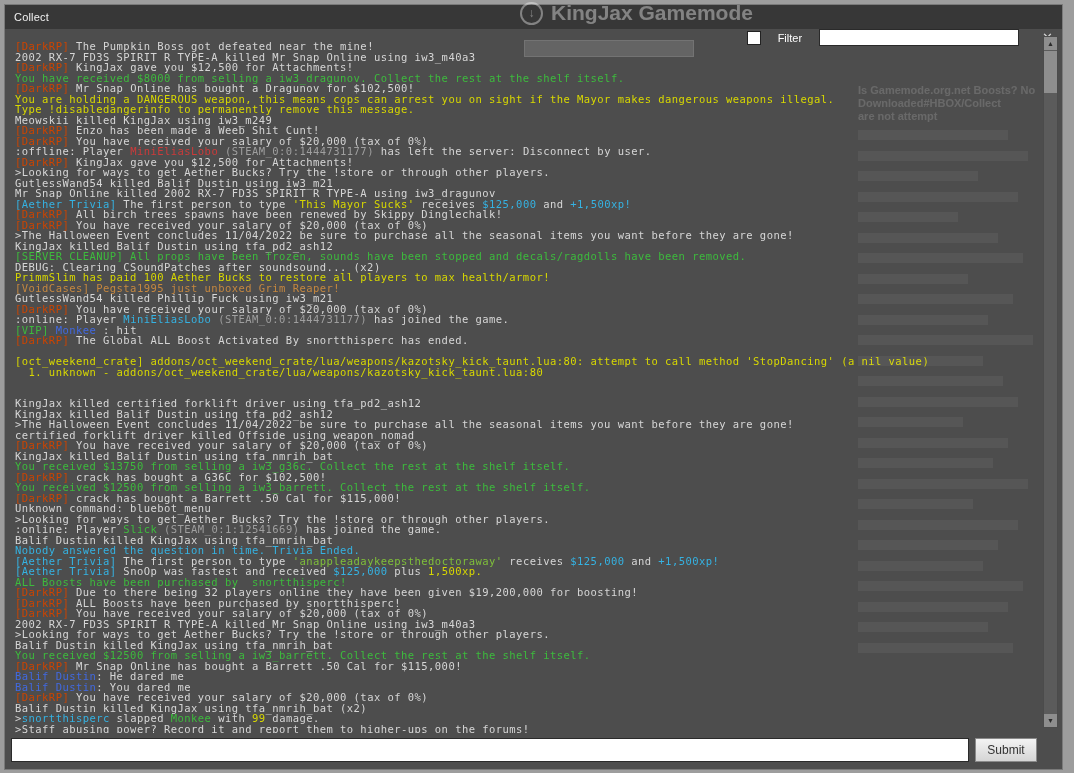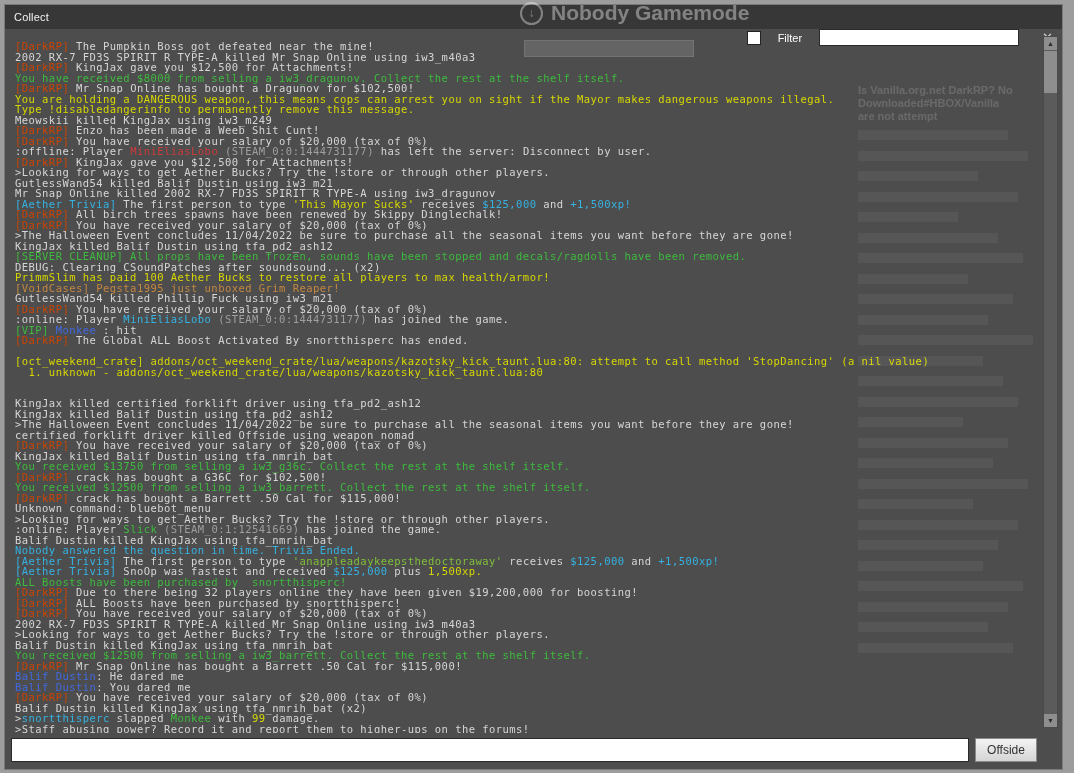--- a/index.html
+++ b/index.html
@@ -53,32 +53,32 @@
   <div class="log"><div class="line"><span style="color: rgb(204, 68, 0);">[DarkRP] </span><span style="color: rgb(214, 214, 214);">The Pumpkin Boss got defeated near the mine!</span></div><div class="line"><span style="color: rgb(214, 214, 214);">2002 RX-7 FD3S SPIRIT R TYPE-A killed Mr Snap Online using iw3_m40a3</span></div><div class="line"><span style="color: rgb(204, 68, 0);">[DarkRP] </span><span style="color: rgb(214, 214, 214);">KingJax gave you $12,500 for Attachments!</span></div><div class="line"><span style="color: rgb(61, 187, 61);">You have received $8000 from selling a iw3_dragunov. Collect the rest at the shelf itself.</span></div><div class="line"><span style="color: rgb(204, 68, 0);">[DarkRP] </span><span style="color: rgb(214, 214, 214);">Mr Snap Online has bought a Dragunov for $102,500!</span></div><div class="line"><span style="color: rgb(216, 216, 0);">You are holding a DANGEROUS weapon, this means cops can arrest you on sight if the Mayor makes dangerous weapons illegal.</span></div><div class="line"><span style="color: rgb(216, 216, 0);">Type !disabledangerinfo to permanently remove this message.</span></div><div class="line"><span style="color: rgb(214, 214, 214);">Meowskii killed KingJax using iw3_m249</span></div><div class="line"><span style="color: rgb(204, 68, 0);">[DarkRP] </span><span style="color: rgb(214, 214, 214);">Enzo has been made a Weeb Shit Cunt!</span></div><div class="line"><span style="color: rgb(204, 68, 0);">[DarkRP] </span><span style="color: rgb(214, 214, 214);">You have received your salary of $20,000 (tax of 0%)</span></div><div class="line"><span style="color: rgb(214, 214, 214);">:offline: Player </span><span style="color: rgb(204, 58, 58);">MiniEliasLobo</span><span style="color: rgb(159, 159, 159);"> (STEAM_0:0:1444731177)</span><span style="color: rgb(214, 214, 214);"> has left the server: Disconnect by user.</span></div><div class="line"><span style="color: rgb(204, 68, 0);">[DarkRP] </span><span style="color: rgb(214, 214, 214);">KingJax gave you $12,500 for Attachments!</span></div><div class="line"><span style="color: rgb(214, 214, 214);">&gt;Looking for ways to get Aether Bucks? Try the !store or through other players.</span></div><div class="line"><span style="color: rgb(214, 214, 214);">GutlessWand54 killed Balif Dustin using iw3_m21</span></div><div class="line"><span style="color: rgb(214, 214, 214);">Mr Snap Online killed 2002 RX-7 FD3S SPIRIT R TYPE-A using iw3_dragunov</span></div><div class="line"><span style="color: rgb(53, 178, 226);">[Aether Trivia] </span><span style="color: rgb(214, 214, 214);">The first person to type </span><span style="color: rgb(216, 216, 0);">'This Mayor Sucks'</span><span style="color: rgb(214, 214, 214);"> receives </span><span style="color: rgb(53, 178, 226);">$125,000</span><span style="color: rgb(214, 214, 214);"> and </span><span style="color: rgb(53, 178, 226);">+1,500xp!</span></div><div class="line"><span style="color: rgb(204, 68, 0);">[DarkRP] </span><span style="color: rgb(214, 214, 214);">All birch trees spawns have been renewed by Skippy Dinglechalk!</span></div><div class="line"><span style="color: rgb(204, 68, 0);">[DarkRP] </span><span style="color: rgb(214, 214, 214);">You have received your salary of $20,000 (tax of 0%)</span></div><div class="line"><span style="color: rgb(214, 214, 214);">&gt;The Halloween Event concludes 11/04/2022 be sure to purchase all the seasonal items you want before they are gone!</span></div><div class="line"><span style="color: rgb(214, 214, 214);">KingJax killed Balif Dustin using tfa_pd2_ash12</span></div><div class="line"><span style="color: rgb(61, 187, 61);">[SERVER CLEANUP] All props have been frozen, sounds have been stopped and decals/ragdolls have been removed.</span></div><div class="line"><span style="color: rgb(214, 214, 214);">DEBUG: Clearing CSoundPatches after soundsound... (x2)</span></div><div class="line"><span style="color: rgb(216, 216, 0);">PrimmSlim has paid 100 Aether Bucks to restore all players to max health/armor!</span></div><div class="line"><span style="color: rgb(197, 135, 63);">[VoidCases] Pegsta1995 just unboxed Grim Reaper!</span></div><div class="line"><span style="color: rgb(214, 214, 214);">GutlessWand54 killed Phillip Fuck using iw3_m21</span></div><div class="line"><span style="color: rgb(204, 68, 0);">[DarkRP] </span><span style="color: rgb(214, 214, 214);">You have received your salary of $20,000 (tax of 0%)</span></div><div class="line"><span style="color: rgb(214, 214, 214);">:online: Player </span><span style="color: rgb(53, 178, 226);">MiniEliasLobo</span><span style="color: rgb(159, 159, 159);"> (STEAM_0:0:1444731177)</span><span style="color: rgb(214, 214, 214);"> has joined the game.</span></div><div class="line"><span style="color: rgb(61, 187, 61);">[VIP] </span><span style="color: rgb(65, 105, 225);">Monkee</span><span style="color: rgb(214, 214, 214);"> : hit</span></div><div class="line"><span style="color: rgb(204, 68, 0);">[DarkRP] </span><span style="color: rgb(214, 214, 214);">The Global ALL Boost Activated By snortthisperc has ended.</span></div><div class="line"></div><div class="line"><span style="color: rgb(216, 216, 0);">[oct_weekend_crate] addons/oct_weekend_crate/lua/weapons/kazotsky_kick_taunt.lua:80: attempt to call method 'StopDancing' (a nil value)</span></div><div class="line"><span style="color: rgb(216, 216, 0);">  1. unknown - addons/oct_weekend_crate/lua/weapons/kazotsky_kick_taunt.lua:80</span></div><div class="line"></div><div class="line"></div><div class="line"><span style="color: rgb(214, 214, 214);">KingJax killed certified forklift driver using tfa_pd2_ash12</span></div><div class="line"><span style="color: rgb(214, 214, 214);">KingJax killed Balif Dustin using tfa_pd2_ash12</span></div><div class="line"><span style="color: rgb(214, 214, 214);">&gt;The Halloween Event concludes 11/04/2022 be sure to purchase all the seasonal items you want before they are gone!</span></div><div class="line"><span style="color: rgb(214, 214, 214);">certified forklift driver killed Offside using weapon_nomad</span></div><div class="line"><span style="color: rgb(204, 68, 0);">[DarkRP] </span><span style="color: rgb(214, 214, 214);">You have received your salary of $20,000 (tax of 0%)</span></div><div class="line"><span style="color: rgb(214, 214, 214);">KingJax killed Balif Dustin using tfa_nmrih_bat</span></div><div class="line"><span style="color: rgb(61, 187, 61);">You received $13750 from selling a iw3_g36c. Collect the rest at the shelf itself.</span></div><div class="line"><span style="color: rgb(204, 68, 0);">[DarkRP] </span><span style="color: rgb(214, 214, 214);">crack has bought a G36C for $102,500!</span></div><div class="line"><span style="color: rgb(61, 187, 61);">You received $12500 from selling a iw3_barrett. Collect the rest at the shelf itself.</span></div><div class="line"><span style="color: rgb(204, 68, 0);">[DarkRP] </span><span style="color: rgb(214, 214, 214);">crack has bought a Barrett .50 Cal for $115,000!</span></div><div class="line"><span style="color: rgb(214, 214, 214);">Unknown command: bluebot_menu</span></div><div class="line"><span style="color: rgb(214, 214, 214);">&gt;Looking for ways to get Aether Bucks? Try the !store or through other players.</span></div><div class="line"><span style="color: rgb(214, 214, 214);">:online: Player </span><span style="color: rgb(61, 187, 61);">Slick</span><span style="color: rgb(159, 159, 159);"> (STEAM_0:1:12541669)</span><span style="color: rgb(214, 214, 214);"> has joined the game.</span></div><div class="line"><span style="color: rgb(214, 214, 214);">Balif Dustin killed KingJax using tfa_nmrih_bat</span></div><div class="line"><span style="color: rgb(53, 178, 226);">Nobody answered the question in time. Trivia Ended.</span></div><div class="line"><span style="color: rgb(53, 178, 226);">[Aether Trivia] </span><span style="color: rgb(214, 214, 214);">The first person to type </span><span style="color: rgb(127, 191, 58);">'anappleadaykeepsthedoctoraway'</span><span style="color: rgb(214, 214, 214);"> receives </span><span style="color: rgb(53, 178, 226);">$125,000</span><span style="color: rgb(214, 214, 214);"> and </span><span style="color: rgb(53, 178, 226);">+1,500xp!</span></div><div class="line"><span style="color: rgb(53, 178, 226);">[Aether Trivia] </span><span style="color: rgb(214, 214, 214);">SnoOp was fastest and received </span><span style="color: rgb(53, 178, 226);">$125,000</span><span style="color: rgb(214, 214, 214);"> plus </span><span style="color: rgb(216, 216, 0);">1,500xp.</span></div><div class="line"><span style="color: rgb(61, 187, 61);">ALL Boosts have been purchased by  snortthisperc!</span></div><div class="line"><span style="color: rgb(204, 68, 0);">[DarkRP] </span><span style="color: rgb(214, 214, 214);">Due to there being 32 players online they have been given $19,200,000 for boosting!</span></div><div class="line"><span style="color: rgb(204, 68, 0);">[DarkRP] </span><span style="color: rgb(214, 214, 214);">ALL Boosts have been purchased by snortthisperc!</span></div><div class="line"><span style="color: rgb(204, 68, 0);">[DarkRP] </span><span style="color: rgb(214, 214, 214);">You have received your salary of $20,000 (tax of 0%)</span></div><div class="line"><span style="color: rgb(214, 214, 214);">2002 RX-7 FD3S SPIRIT R TYPE-A killed Mr Snap Online using iw3_m40a3</span></div><div class="line"><span style="color: rgb(214, 214, 214);">&gt;Looking for ways to get Aether Bucks? Try the !store or through other players.</span></div><div class="line"><span style="color: rgb(214, 214, 214);">Balif Dustin killed KingJax using tfa_nmrih_bat</span></div><div class="line"><span style="color: rgb(61, 187, 61);">You received $12500 from selling a iw3_barrett. Collect the rest at the shelf itself.</span></div><div class="line"><span style="color: rgb(204, 68, 0);">[DarkRP] </span><span style="color: rgb(214, 214, 214);">Mr Snap Online has bought a Barrett .50 Cal for $115,000!</span></div><div class="line"><span style="color: rgb(65, 105, 225);">Balif Dustin</span><span style="color: rgb(214, 214, 214);">: He dared me</span></div><div class="line"><span style="color: rgb(65, 105, 225);">Balif Dustin</span><span style="color: rgb(214, 214, 214);">: You dared me</span></div><div class="line"><span style="color: rgb(204, 68, 0);">[DarkRP] </span><span style="color: rgb(214, 214, 214);">You have received your salary of $20,000 (tax of 0%)</span></div><div class="line"><span style="color: rgb(214, 214, 214);">Balif Dustin killed KingJax using tfa_nmrih_bat (x2)</span></div><div class="line"><span style="color: rgb(214, 214, 214);">&gt;</span><span style="color: rgb(53, 178, 226);">snortthisperc</span><span style="color: rgb(214, 214, 214);"> slapped </span><span style="color: rgb(61, 187, 61);">Monkee</span><span style="color: rgb(214, 214, 214);"> with </span><span style="color: rgb(216, 216, 0);">99</span><span style="color: rgb(214, 214, 214);"> damage.</span></div><div class="line"><span style="color: rgb(214, 214, 214);">&gt;Staff abusing power? Record it and report them to higher-ups on the forums!</span></div></div>
 
   <div class="scrollbar">
     <div class="sb-btn sb-up">▲</div>
     <div class="sb-thumb"></div>
     <div class="sb-btn sb-down">▼</div>
   </div>
 
   <div class="entry">
     <input class="cmd-input" value="" style="">
-    <div class="submit">Offside</div>
+    <div class="submit">Submit</div>
   </div>
 </div>
 
 <div class="ghost install">
   <span class="install-icon">↓</span>
-  <span>Nobody Gamemode</span>
+  <span>KingJax Gamemode</span>
 </div>
 <div class="ghost ghost-search"></div>
 <div class="ghost ghost-text">
-  <div>Is Vanilla.org.net DarkRP? No</div>
-  <div>Downloaded#HBOX/Vanilla</div>
+  <div>Is Gamemode.org.net Boosts? No</div>
+  <div>Downloaded#HBOX/Collect</div>
   <div>are not attempt</div>
 </div>
 <div class="ghost ghost-rows">
     <div class="ghost-row" style="width: 150px;"></div>
     <div class="ghost-row" style="width: 170px;"></div>
     <div class="ghost-row" style="width: 120px;"></div>
     <div class="ghost-row" style="width: 160px;"></div>
     <div class="ghost-row" style="width: 100px;"></div>
     <div class="ghost-row" style="width: 140px;"></div>
     <div class="ghost-row" style="width: 165px;"></div>

